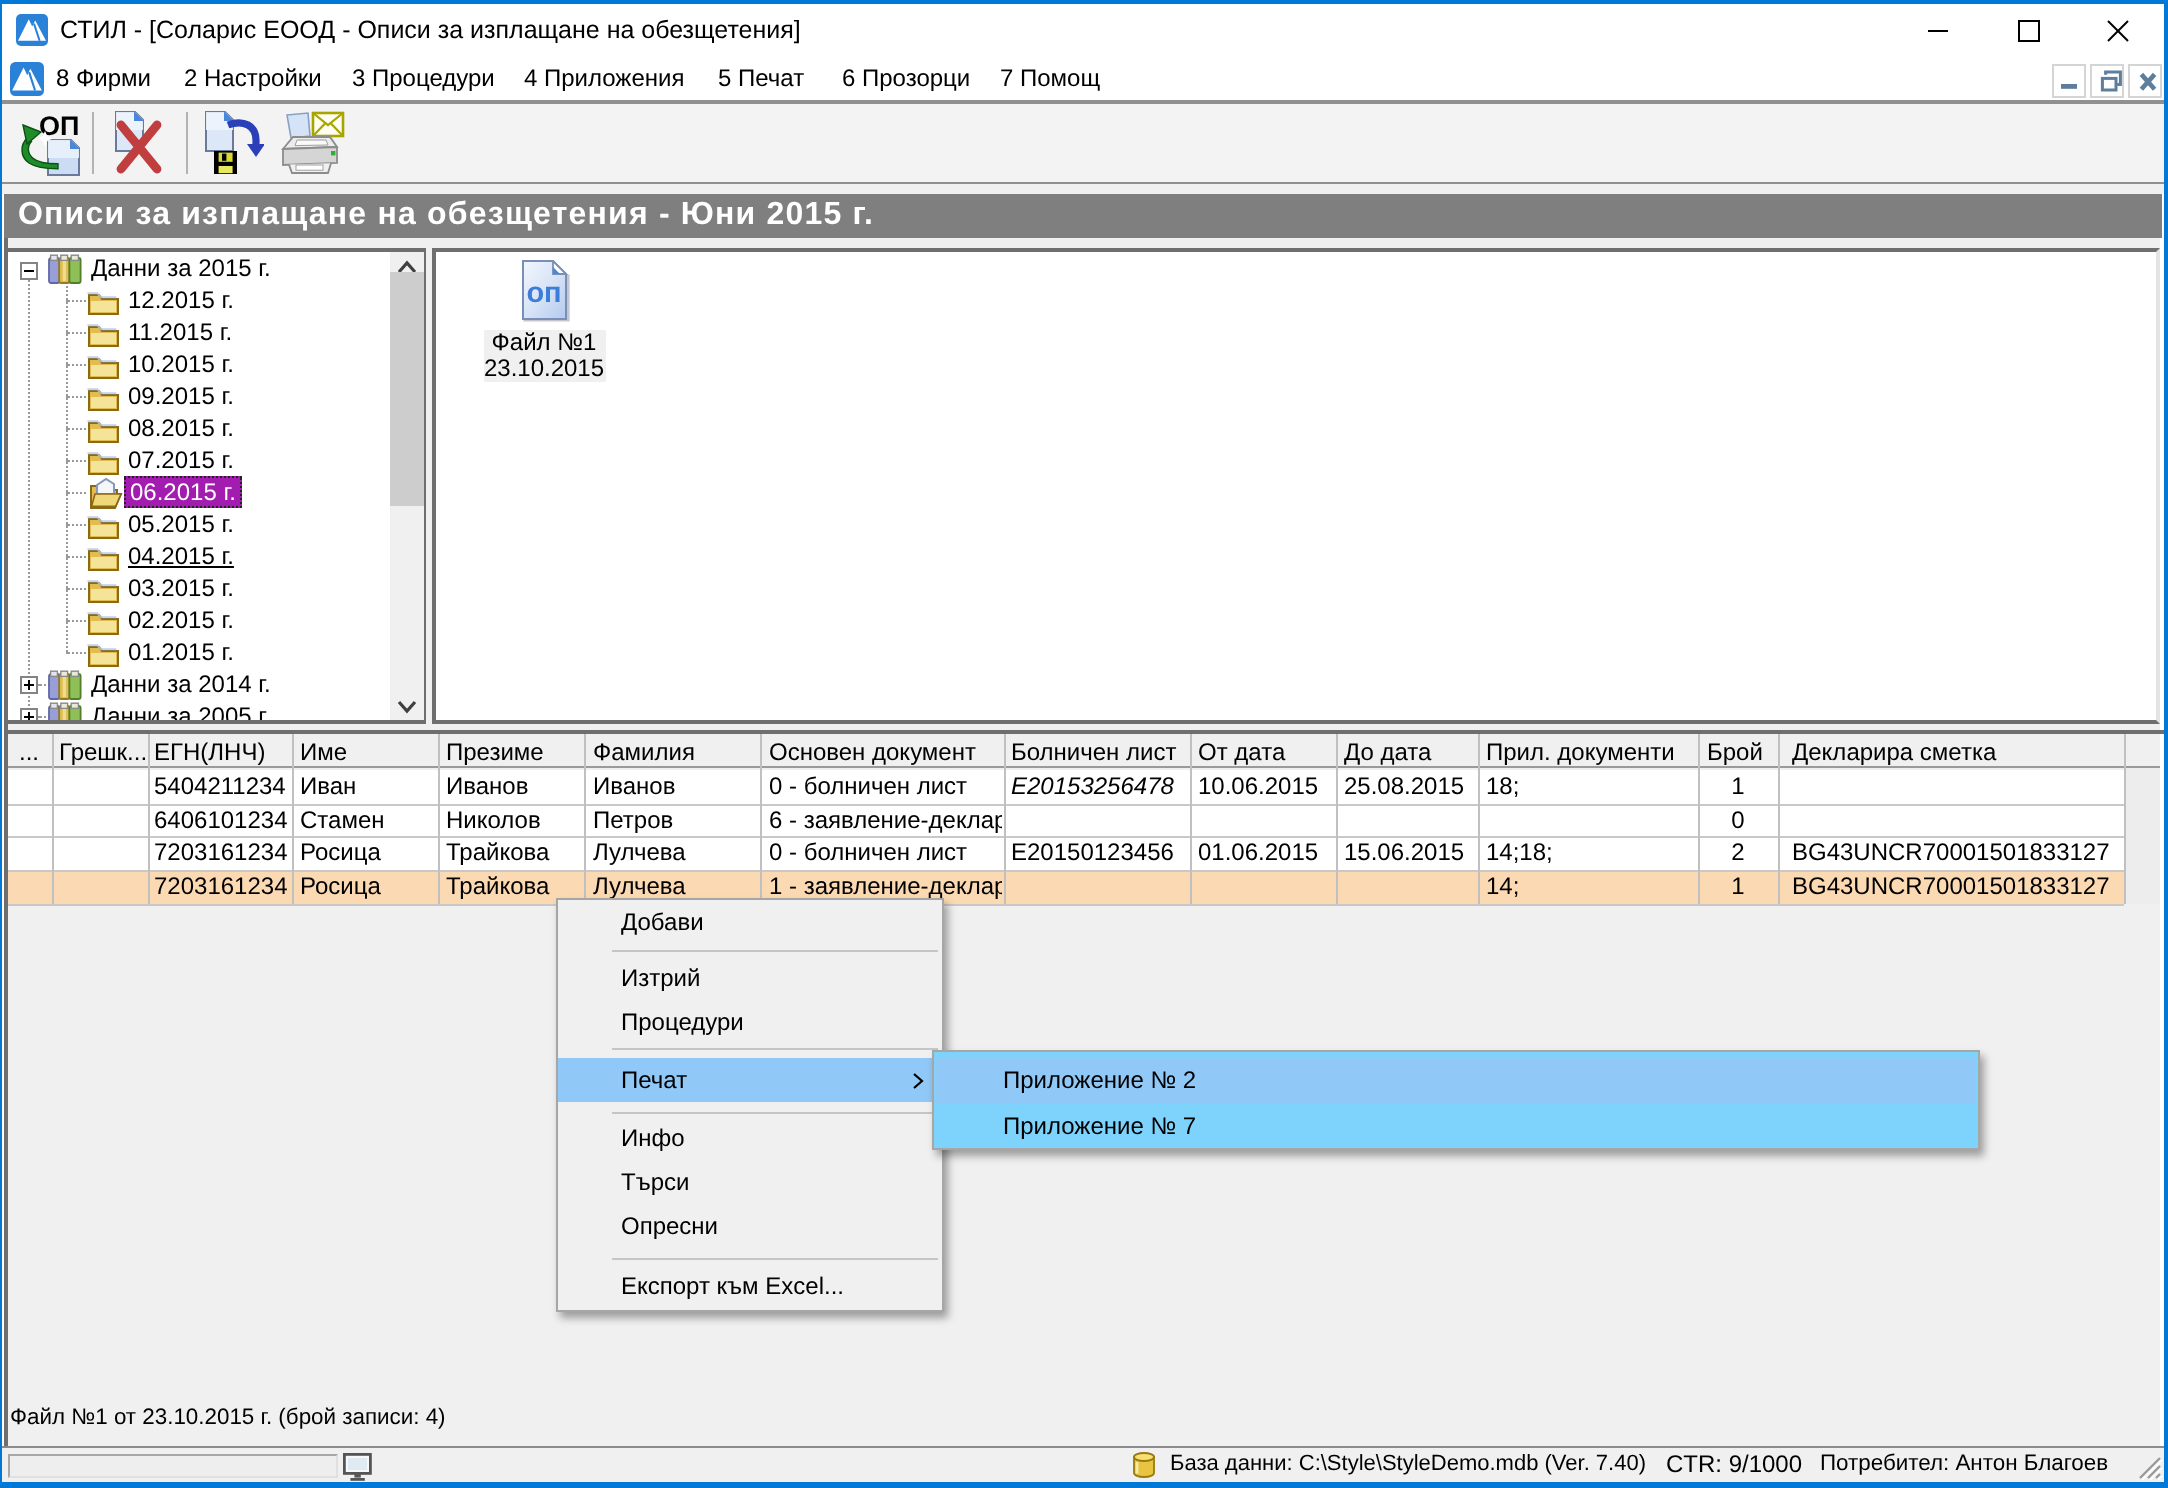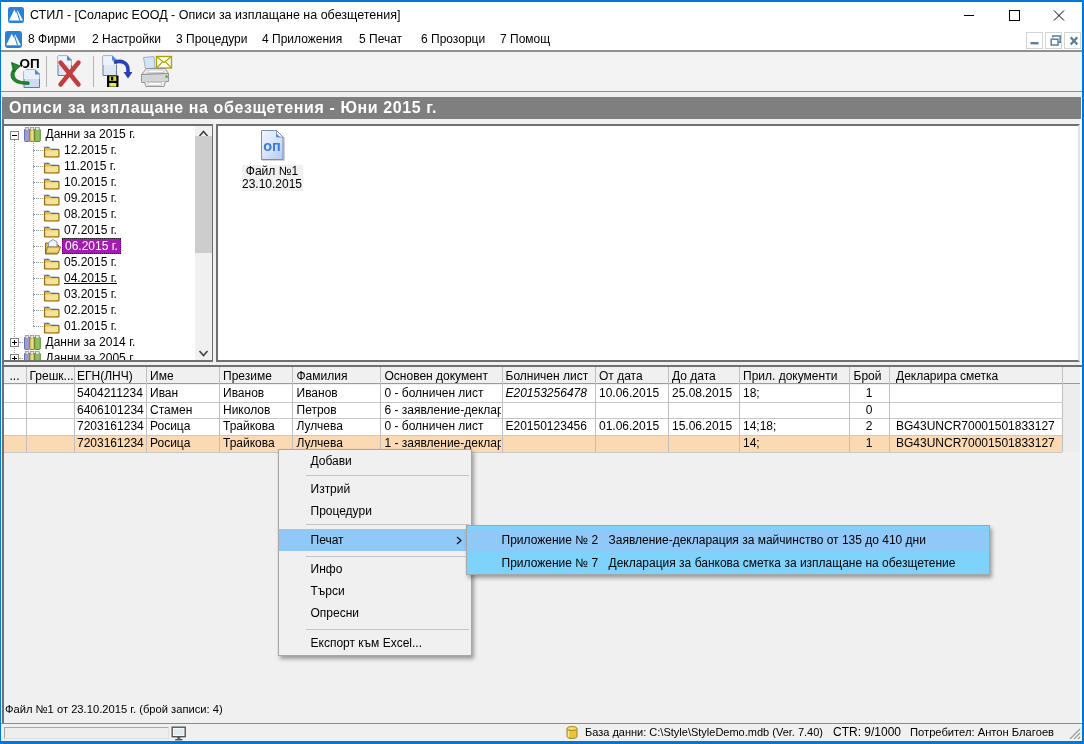--- a/index.html
+++ b/index.html
@@ -368,16 +368,14 @@
   <div class="a hline" style="left:27px;right:2px;top:106px;background:#c6c6c6;"></div>
   <div class="a" style="left:32px;top:108px;height:22px;line-height:22px;">Инфо</div>
   <div class="a" style="left:32px;top:130px;height:22px;line-height:22px;">Търси</div>
   <div class="a" style="left:32px;top:152px;height:22px;line-height:22px;">Опресни</div>
   <div class="a hline" style="left:27px;right:2px;top:179px;background:#c6c6c6;"></div>
   <div class="a" style="left:32px;top:182.5px;height:22px;line-height:22px;">Експорт към Excel...</div>
 </div>
 <div class="a" style="left:465.5px;top:525px;width:524.5px;height:50px;background:#7dd3fc;border:1px solid #a6a6a6;box-shadow:2px 3px 4px rgba(0,0,0,0.35);">
   <div class="a" style="left:1px;top:3px;width:520.5px;height:23px;background:#90c8f7;"></div>
   <div class="a" style="left:35px;top:3px;height:23px;line-height:23px;">Приложение № 2</div>
-  <div class="a" style="left:142px;top:3px;height:23px;line-height:23px;">Заявление-декларация за майчинство от 135 до 410 дни</div>
   <div class="a" style="left:35px;top:26px;height:22px;line-height:22px;">Приложение № 7</div>
-  <div class="a" style="left:142px;top:26px;height:22px;line-height:22px;">Декларация за банкова сметка за изплащане на обезщетение</div>
 </div>
 
 </body></html>

